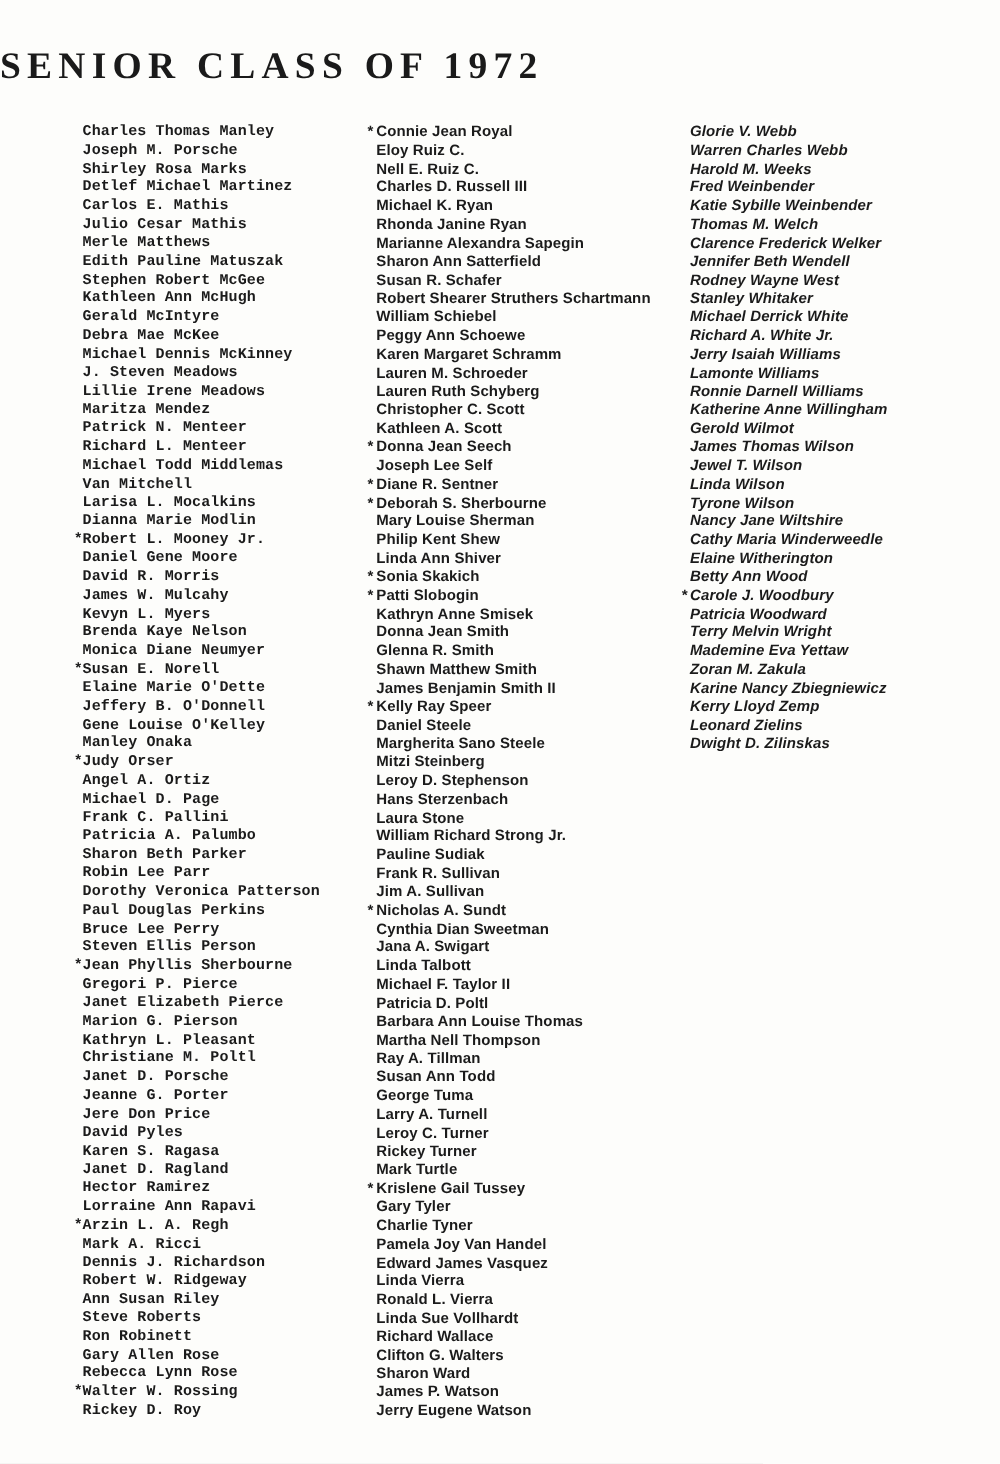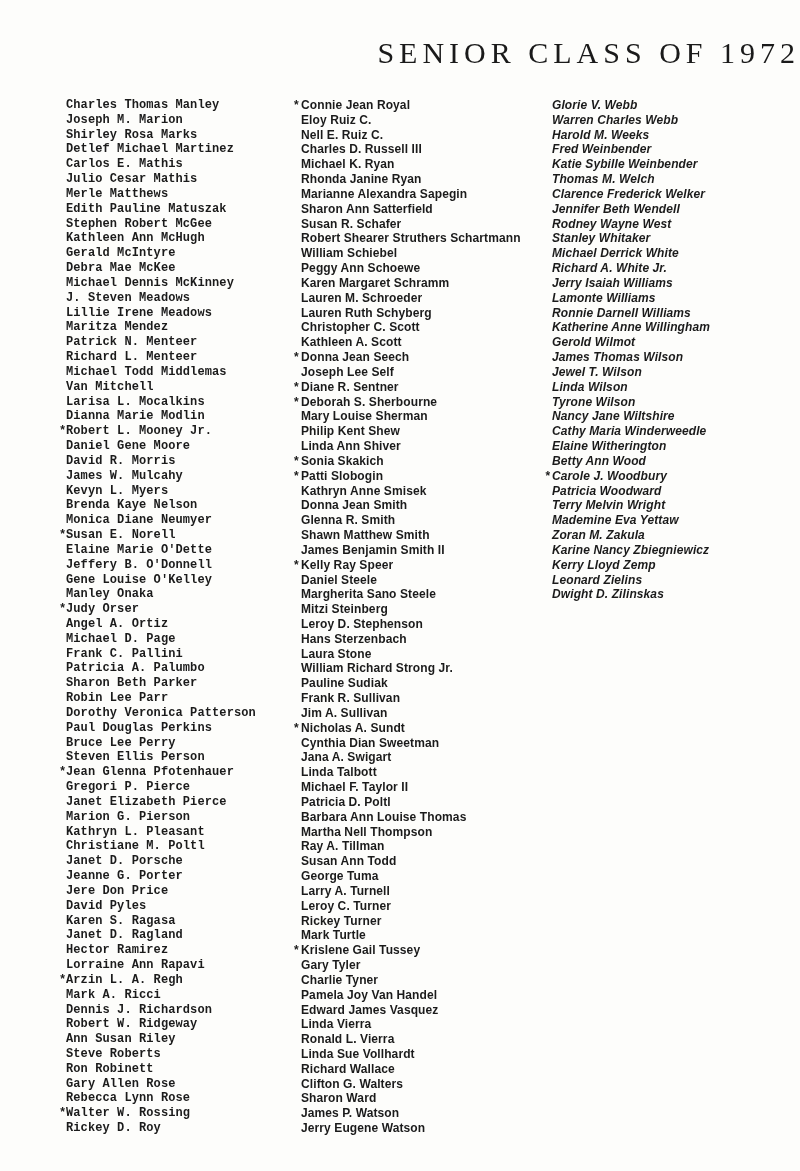--- a/index.html
+++ b/index.html
@@ -10,24 +10,24 @@
     margin:0 auto;
     background:#fdfdfb;
     overflow:hidden;
     font-family:"Liberation Sans", sans-serif;
   }
   .title {
     position:absolute;
     top:36px;
     left:0;
     right:0;
-    text-align:right;
+    text-align:left;
     font-family:"Liberation Serif", serif;
     font-size:30px;
-    font-weight:400;
+    font-weight:700;
     letter-spacing:5px;
     color:#1a1a1a;
     white-space:nowrap;
   }
   .col {
     position:absolute;
     top:98px;
   }
   .col-1 { left:66px;font-family:Liberation Mono, monospace; }
   .col-2 { left:301px; }
@@ -49,21 +49,21 @@
   }
 </style>
 </head>
 <body>
 
 <div class="page">
   <div class="title">SENIOR CLASS OF 1972</div>
 
   <div class="col col-1">
       <div class="name-row"><span>Charles Thomas Manley</span></div>
-      <div class="name-row"><span>Joseph M. Marion</span></div>
+      <div class="name-row"><span>Joseph M. Porsche</span></div>
       <div class="name-row"><span>Shirley Rosa Marks</span></div>
       <div class="name-row"><span>Detlef Michael Martinez</span></div>
       <div class="name-row"><span>Carlos E. Mathis</span></div>
       <div class="name-row"><span>Julio Cesar Mathis</span></div>
       <div class="name-row"><span>Merle Matthews</span></div>
       <div class="name-row"><span>Edith Pauline Matuszak</span></div>
       <div class="name-row"><span>Stephen Robert McGee</span></div>
       <div class="name-row"><span>Kathleen Ann McHugh</span></div>
       <div class="name-row"><span>Gerald McIntyre</span></div>
       <div class="name-row"><span>Debra Mae McKee</span></div>
@@ -93,21 +93,21 @@
       <div class="name-row"><span>Angel A. Ortiz</span></div>
       <div class="name-row"><span>Michael D. Page</span></div>
       <div class="name-row"><span>Frank C. Pallini</span></div>
       <div class="name-row"><span>Patricia A. Palumbo</span></div>
       <div class="name-row"><span>Sharon Beth Parker</span></div>
       <div class="name-row"><span>Robin Lee Parr</span></div>
       <div class="name-row"><span>Dorothy Veronica Patterson</span></div>
       <div class="name-row"><span>Paul Douglas Perkins</span></div>
       <div class="name-row"><span>Bruce Lee Perry</span></div>
       <div class="name-row"><span>Steven Ellis Person</span></div>
-      <div class="name-row"><span class="star">*</span><span>Jean Glenna Pfotenhauer</span></div>
+      <div class="name-row"><span class="star">*</span><span>Jean Phyllis Sherbourne</span></div>
       <div class="name-row"><span>Gregori P. Pierce</span></div>
       <div class="name-row"><span>Janet Elizabeth Pierce</span></div>
       <div class="name-row"><span>Marion G. Pierson</span></div>
       <div class="name-row"><span>Kathryn L. Pleasant</span></div>
       <div class="name-row"><span>Christiane M. Poltl</span></div>
       <div class="name-row"><span>Janet D. Porsche</span></div>
       <div class="name-row"><span>Jeanne G. Porter</span></div>
       <div class="name-row"><span>Jere Don Price</span></div>
       <div class="name-row"><span>David Pyles</span></div>
       <div class="name-row"><span>Karen S. Ragasa</span></div>

